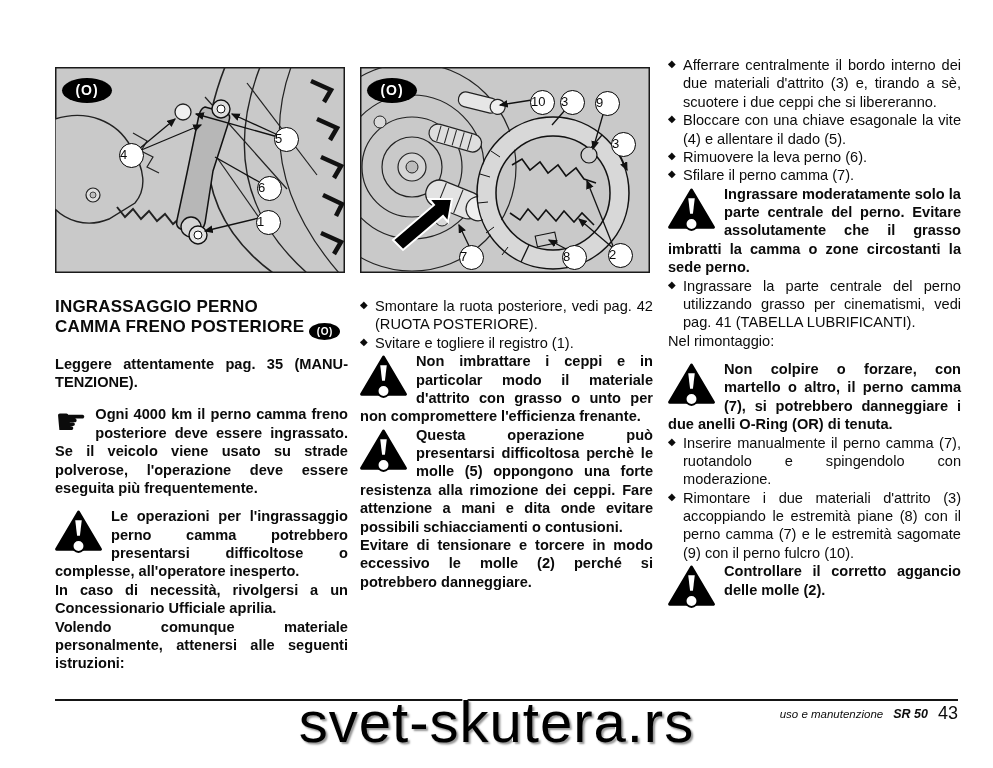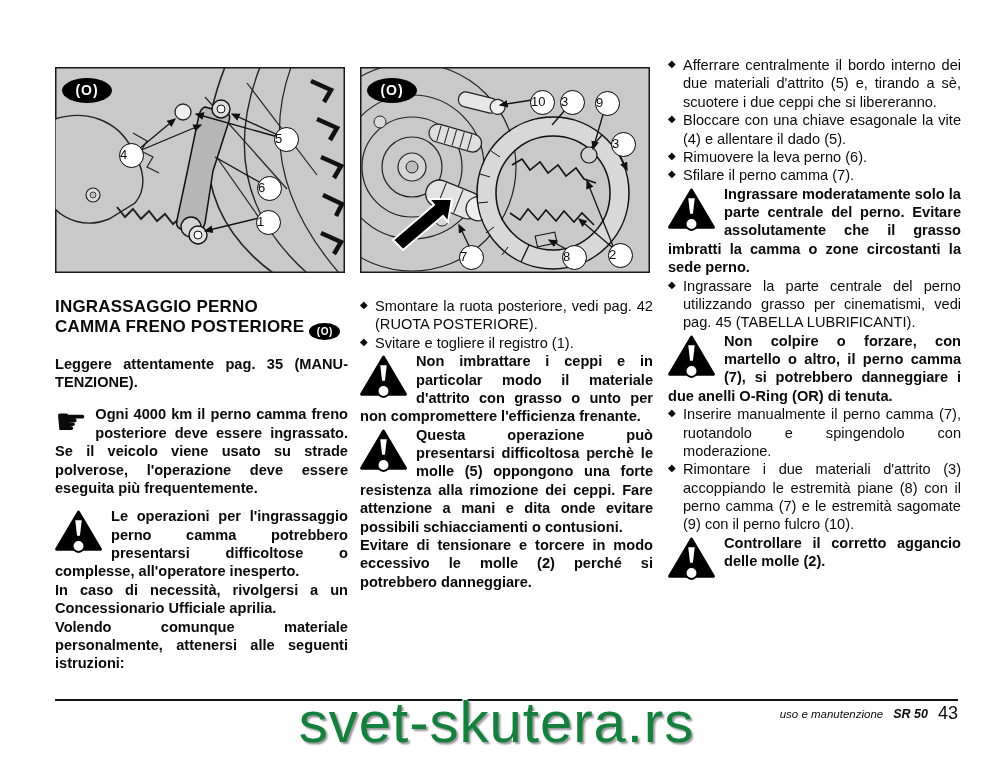--- a/index.html
+++ b/index.html
@@ -37,21 +37,21 @@
   .warn .warn-icon{float:left;width:47px;height:44px;margin:3px 9px 0 0;}
   .clear{clear:both;}
 
   
   .footer-rule{position:absolute;left:55px;top:699px;width:903px;height:2px;background:#151515;}
   .footer{position:absolute;right:35px;top:703px;display:flex;align-items:center;gap:10px;}
   .f-section{font-style:italic;font-size:11.5px;}
   .f-model{font-style:italic;font-weight:bold;font-size:12.5px;}
   .f-page{font-size:18px;}
   .watermark{position:absolute;left:0;top:688px;width:100%;text-align:center;font-size:58px;
-             letter-spacing:1px;color:#15803d;
+             letter-spacing:1px;color:#000000;
              text-shadow:-1px -1px 0 #ffffff,2px 2px 2px #969696,0 0 1px #a8a8a8;}
 </style>
 </head>
 <body>
 
 <div class="page">
 
   <div class="col" id="col-left">
 
     <div class="figure">
@@ -248,21 +248,21 @@
       <p class="warn">Questa operazione può presentarsi difficoltosa perchè le molle (5) oppongono una forte resistenza alla rimozione dei ceppi. Fare attenzione a mani e dita onde evitare possibili schiacciamenti o contusioni.</p>
       <p class="warn">Evitare di tensionare e torcere in modo eccessivo le molle (2) perché si potrebbero danneggiare.</p>
       <div class="clear"></div>
     </div>
   </div>
 
   <div class="col" id="col-right">
 
     <div class="bullet-item">
       <span class="diamond">◆</span>
-      <span>Afferrare centralmente il bordo interno dei due materiali d'attrito (5) e, tirando a sè, scuotere i due ceppi che si libereranno.</span>
+      <span>Afferrare centralmente il bordo interno dei due materiali d'attrito (3) e, tirando a sè, scuotere i due ceppi che si libereranno.</span>
     </div>
     <div class="bullet-item">
       <span class="diamond">◆</span>
       <span>Bloccare con una chiave esagonale la vite (4) e allentare il dado (5).</span>
     </div>
     <div class="bullet-item">
       <span class="diamond">◆</span>
       <span>Rimuovere la leva perno (6).</span>
     </div>
     <div class="bullet-item mb10">
@@ -275,23 +275,24 @@
         <path d="M25 2 L48.5 42 L1.5 42 Z" fill="#000" stroke="#000" stroke-width="3" stroke-linejoin="round"></path>
         <path d="M21.5 11 L28.5 11 L26.5 27.5 L23.5 27.5 Z" fill="#fff"></path>
         <circle cx="25" cy="38.5" r="6.3" fill="#fff" stroke="#000" stroke-width="2"></circle>
       </svg>
       <p class="warn">Ingrassare moderatamente solo la parte centrale del perno. Evitare assolutamente che il grasso imbratti la camma o zone circostanti la sede perno.</p>
       <div class="clear"></div>
     </div>
 
     <div class="bullet-item mb16">
       <span class="diamond">◆</span>
-      <span>Ingrassare la parte centrale del perno utilizzando grasso per cinematismi, vedi pag. 45 (TABELLA LUBRIFICANTI).</span>
-    </div>
-
+      <span>Ingrassare la parte centrale del perno utilizzando grasso per cinematismi, vedi pag. 41 (TABELLA LUBRIFICANTI).</span>
+    </div>
+
+    <p class="txt mb10">Nel rimontaggio:</p>
 
     <div class="warn mb10">
       <svg class="warn-icon" viewBox="0 0 50 47">
         <path d="M25 2 L48.5 42 L1.5 42 Z" fill="#000" stroke="#000" stroke-width="3" stroke-linejoin="round"></path>
         <path d="M21.5 11 L28.5 11 L26.5 27.5 L23.5 27.5 Z" fill="#fff"></path>
         <circle cx="25" cy="38.5" r="6.3" fill="#fff" stroke="#000" stroke-width="2"></circle>
       </svg>
       <p class="warn">Non colpire o forzare, con martello o altro, il perno camma (7), si potrebbero danneggiare i due anelli O-Ring (OR) di tenuta.</p>
       <div class="clear"></div>
     </div>

